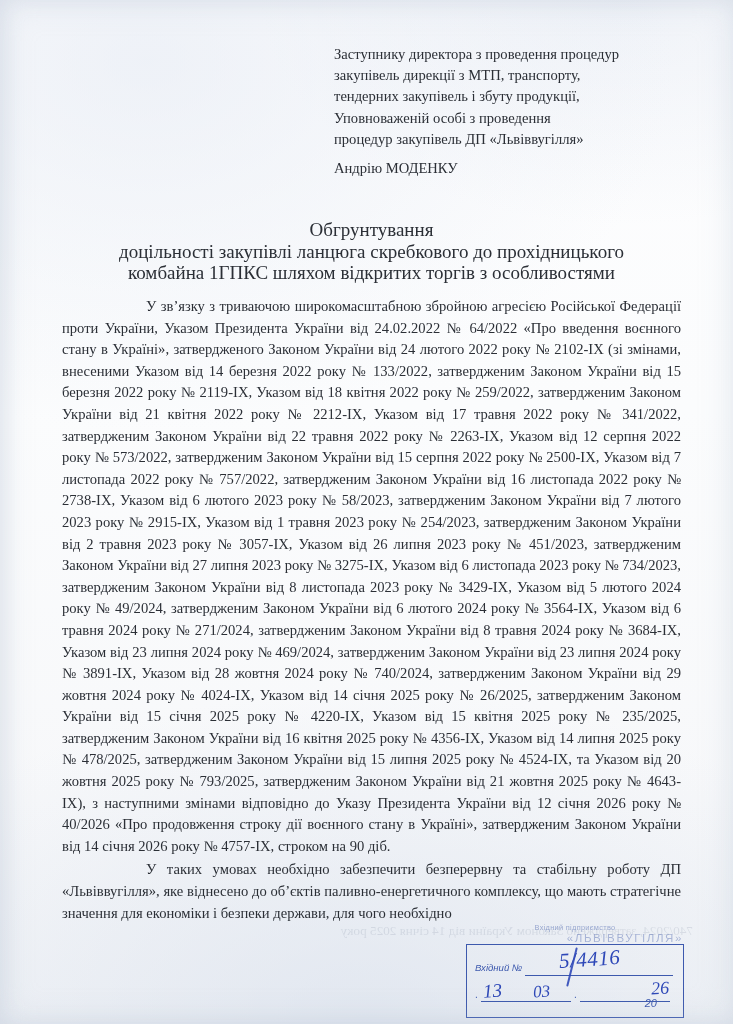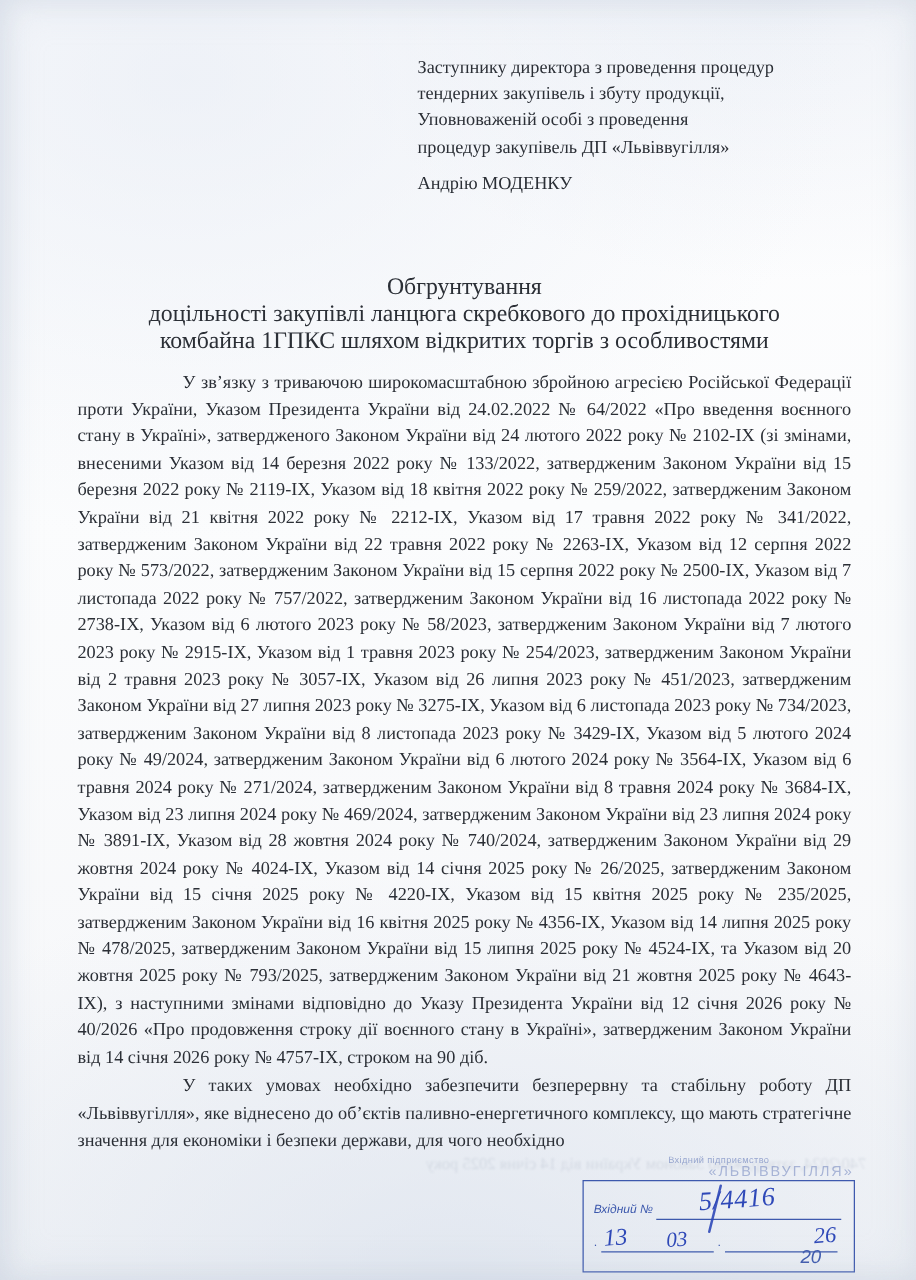--- a/index.html
+++ b/index.html
@@ -207,21 +207,21 @@
   .stamp-month {
     position: absolute;
     left: 66px;
     top: 38px;
     font-size: 17px;
   }
   .stamp-year-pre {
     position: absolute;
     right: 26px;
     top: 52px;
-    font-size: 15px;
+    font-size: 11px;
     font-style: italic;
   }
   .stamp-year {
     position: absolute;
     right: 14px;
     top: 34px;
     font-size: 18px;
   }
   .stamp-rule-2 {
     flex: 1;
@@ -244,20 +244,21 @@
 </head>
 <body>
 
 <div class="page">
   <div class="scan-tint"></div>
 
   <div class="content">
 
     <div class="addressee">
       <div class="line">Заступнику директора з проведення процедур</div>
+      <div class="line">закупівель дирекції з МТП, транспорту,</div>
       <div class="line">тендерних закупівель і збуту продукції,</div>
       <div class="line">Уповноваженій особі з проведення</div>
       <div class="line">процедур закупівель ДП «Львіввугілля»</div>
       <div class="addressee-name">Андрію МОДЕНКУ</div>
     </div>
 
     <div class="title-block">
       <span class="title-main">Обгрунтування</span>
       <span class="title-sub">доцільності закупівлі ланцюга скребкового до прохідницького</span>
       <span class="title-sub">комбайна 1ГПКС  шляхом відкритих торгів з особливостями</span>

